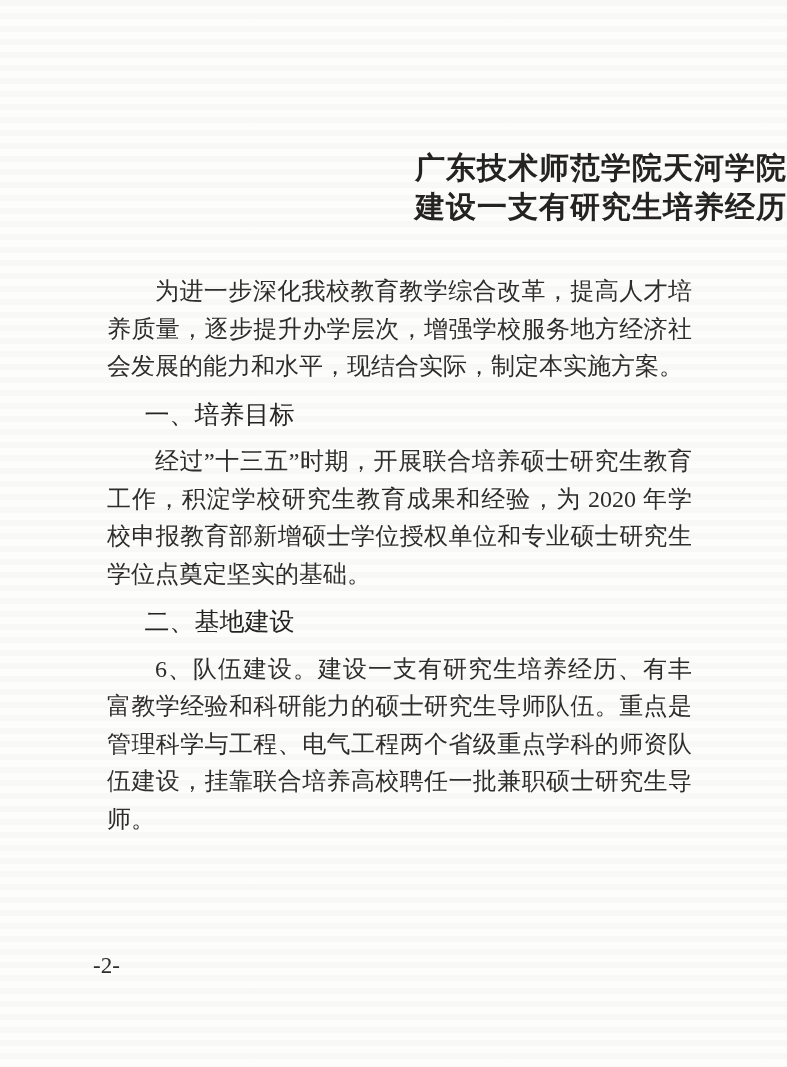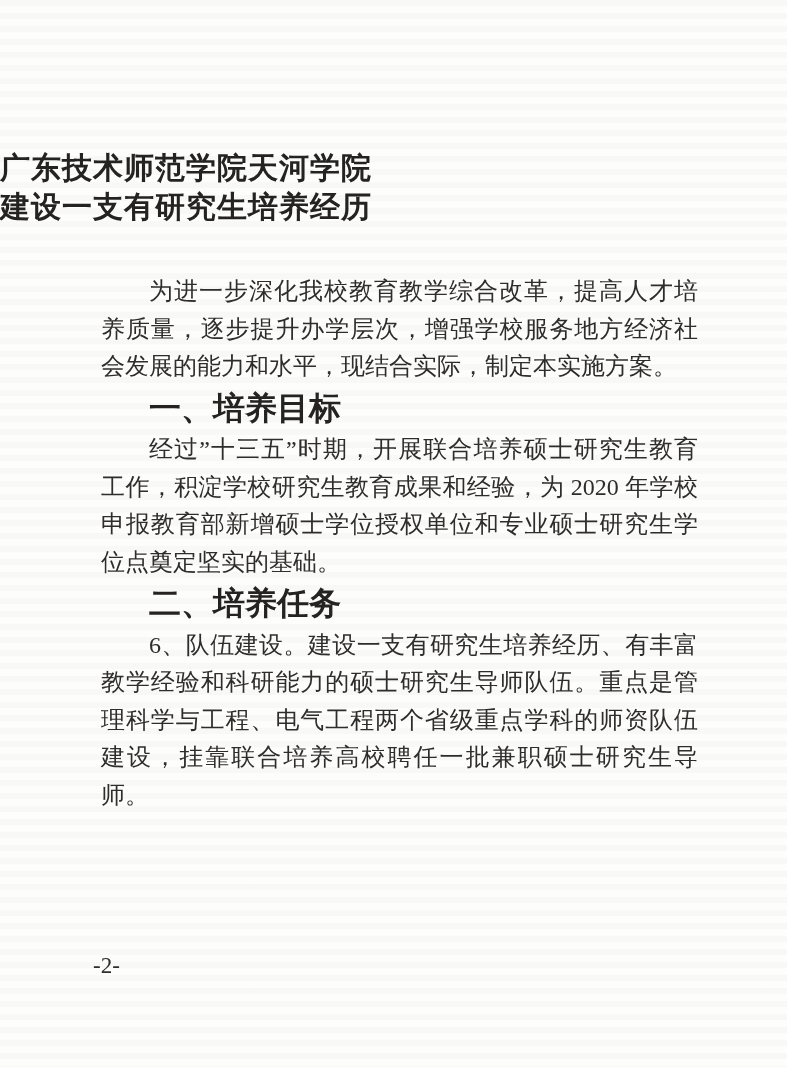--- a/index.html
+++ b/index.html
@@ -19,47 +19,47 @@
       180deg,
       rgba(198, 198, 195, 0.09) 0px,
       rgba(198, 198, 195, 0.09) 6px,
       rgba(255, 255, 255, 0) 6px,
       rgba(255, 255, 255, 0) 13px
     );
     color: #2e2d2b;
   }
   .doc-title {
     padding-top: 148px;
-    text-align: left;
+    text-align: right;
     font-family: "Liberation Sans", "DejaVu Sans", sans-serif;
     font-weight: bold;
     font-size: 30px;
     line-height: 39px;
     letter-spacing: 1px;
     color: #242321;
   }
   .content {
     margin: 47px 85px 0 97px; 
     font-family: "Liberation Serif", "DejaVu Serif", serif;
     font-size: 24px;
     line-height: 37.5px;
     color: #2e2d2b;
   }
   .block {
-    margin: 4px;
+    margin: 10px;
     text-indent: 2em;
   }
   .paragraph {
     text-align: justify;
     text-justify: inter-character;
   }
   .heading {
     font-family: "Liberation Sans", "DejaVu Sans", sans-serif;
-    font-weight: bold;
-    font-size: 32px;
+    font-weight: normal;
+    font-size: 25px;
     color: #242321;
     text-indent: 1.5em;
   }
   .page-number {
     position: absolute;
     left: 93px;
     top: 953px;
     font-family: "Liberation Serif", "DejaVu Serif", serif;
     font-size: 23px;
     color: #2e2d2b;
@@ -72,19 +72,19 @@
 
   <div class="doc-title">
     <div>广东技术师范学院天河学院</div>
     <div>建设一支有研究生培养经历</div>
   </div>
 
   <div class="content">
     <p class="block paragraph">为进一步深化我校教育教学综合改革，提高人才培养质量，逐步提升办学层次，增强学校服务地方经济社会发展的能力和水平，现结合实际，制定本实施方案。</p>
     <p class="block heading">一、培养目标</p>
     <p class="block paragraph">经过”十三五”时期，开展联合培养硕士研究生教育工作，积淀学校研究生教育成果和经验，为 2020 年学校申报教育部新增硕士学位授权单位和专业硕士研究生学位点奠定坚实的基础。</p>
-    <p class="block heading">二、培养任务</p>
+    <p class="block heading">二、基地建设</p>
     <p class="block paragraph">6、队伍建设。建设一支有研究生培养经历、有丰富教学经验和科研能力的硕士研究生导师队伍。重点是管理科学与工程、电气工程两个省级重点学科的师资队伍建设，挂靠联合培养高校聘任一批兼职硕士研究生导师。</p>
   </div>
 
   <div class="page-number">-2-</div>
 
 </div>
 
 </body></html>

